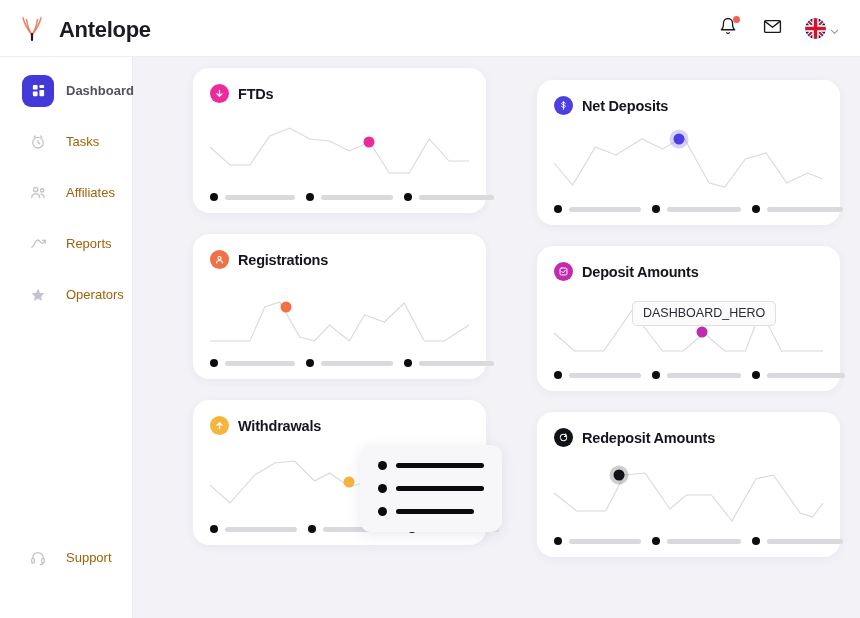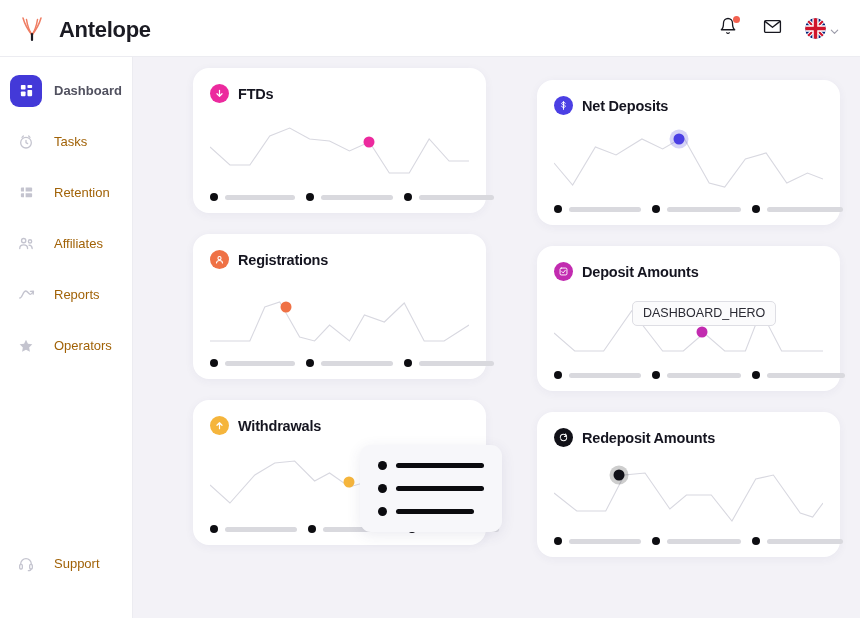--- a/index.html
+++ b/index.html
@@ -81,21 +81,21 @@
     background: #ffffff;
     border-right: 1px solid #ececf1;
     z-index: 20;
   }
   .nav-list { padding-top: 17px; }
   .nav-item {
     display: flex;
     align-items: center;
     height: 33px;
     margin-bottom: 18px;
-    padding-left: 10px;
+    padding-left: 22px;
     cursor: pointer;
     text-align: right;
   }
   .nav-icon {
     width: 32px; height: 32px;
     flex: 0 0 32px;
     display: flex;
     align-items: center;
     justify-content: center;
     color: #c4c4cf;
@@ -107,21 +107,21 @@
   }
   .nav-label {
     margin-left: 12px;
     font-size: 13px;
     color: #a16207;
   }
   .nav-item.active .nav-label {
     color: #51515f;
     font-weight: bold;
   }
-  .nav-bottom { position: absolute; bottom: 20px; left: 0; right: 0; }
+  .nav-bottom { position: absolute; bottom: 26px; left: 0; right: 0; }
 
   
   .main {
     position: absolute;
     top: 57px; left: 133px;
     width: 727px;
     height: 561px;
     background: #f3f2f7;
   }
   .col { position: absolute; }
@@ -313,30 +313,20 @@
         <svg width="16" height="16" viewBox="0 0 24 24" fill="none" stroke="currentColor" stroke-width="1.9" stroke-linecap="round" stroke-linejoin="round">
           <circle cx="12" cy="13" r="8"></circle>
           <path d="M12 9.5 V13 L14.5 14.5"></path>
           <path d="M8 3 L6 5 M16 3 L18 5"></path>
         </svg>
       </span>
       <span class="nav-label">Tasks</span>
     </div>
 
 
-    <div class="nav-item">
-      <span class="nav-icon">
-        <svg width="15" height="15" viewBox="0 0 24 24" fill="currentColor">
-          <rect x="3" y="4" width="18" height="6.5" rx="1.4"></rect>
-          <rect x="3" y="13" width="18" height="6.5" rx="1.4"></rect>
-          <rect x="8" y="2" width="2.6" height="20" fill="#fff"></rect>
-        </svg>
-      </span>
-      <span class="nav-label">Retention</span>
-    </div>
 
     <div class="nav-item">
       <span class="nav-icon">
         <svg width="17" height="17" viewBox="0 0 24 24" fill="none" stroke="currentColor" stroke-width="1.9" stroke-linecap="round" stroke-linejoin="round">
           <circle cx="8" cy="8" r="3"></circle>
           <circle cx="17" cy="9" r="2.3"></circle>
           <path d="M2.5 19c0-3 2.5-5 5.5-5s5.5 2 5.5 5"></path>
           <path d="M15.5 14.2c2.6.2 4.5 2.1 4.5 4.8"></path>
         </svg>
       </span>

